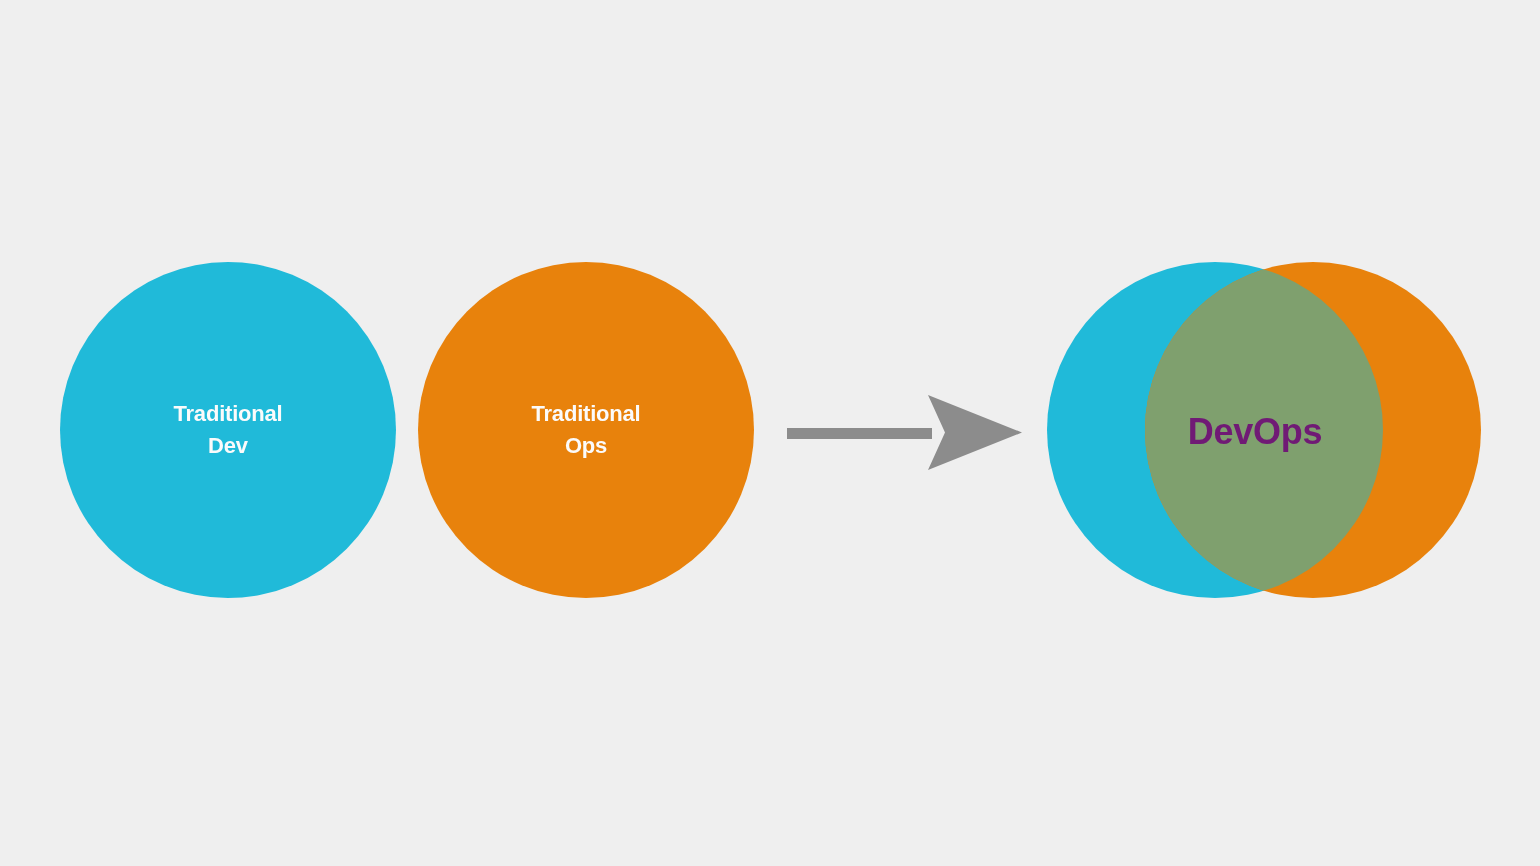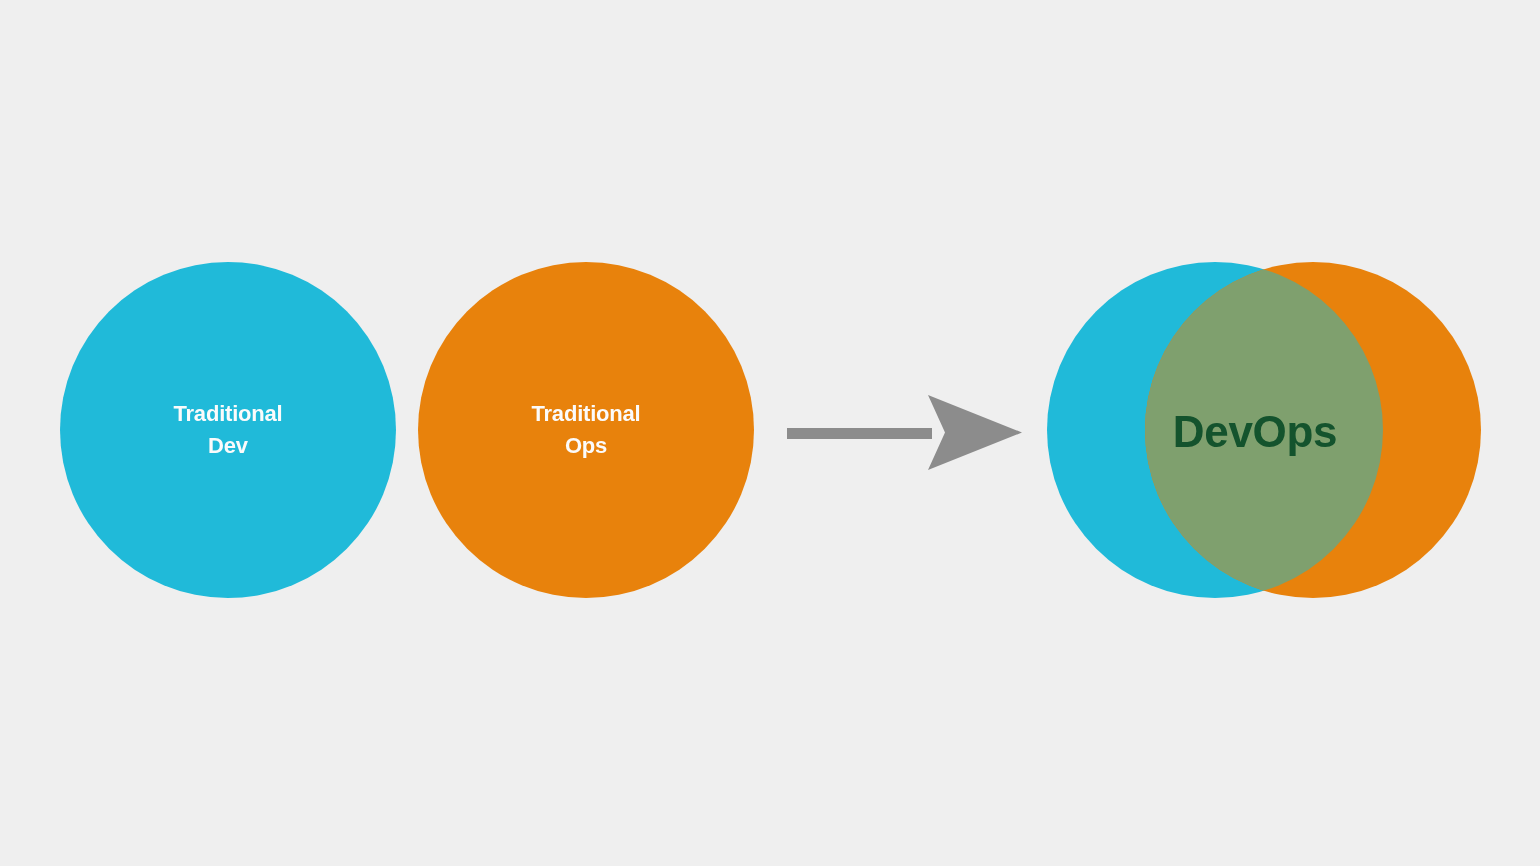--- a/index.html
+++ b/index.html
@@ -77,23 +77,23 @@
     left: 1040px;
     top: 255px;
     width: 452px;
     height: 352px;
     display: flex;
     align-items: center;
     justify-content: center;
     pointer-events: none;
   }
   #venn-label .label {
-    color: #14532d;
+    color: #701a75;
     font-weight: bold;
-    font-size: 44px;
+    font-size: 36px;
     letter-spacing: -0.3px;
     
     transform: translate(-11px, 1px);
   }
 </style>
 </head>
 <body>
 
 <div id="stage">
 

